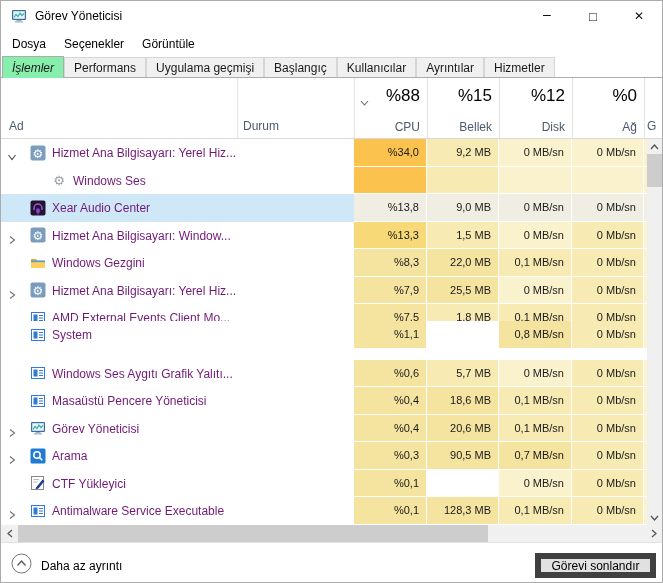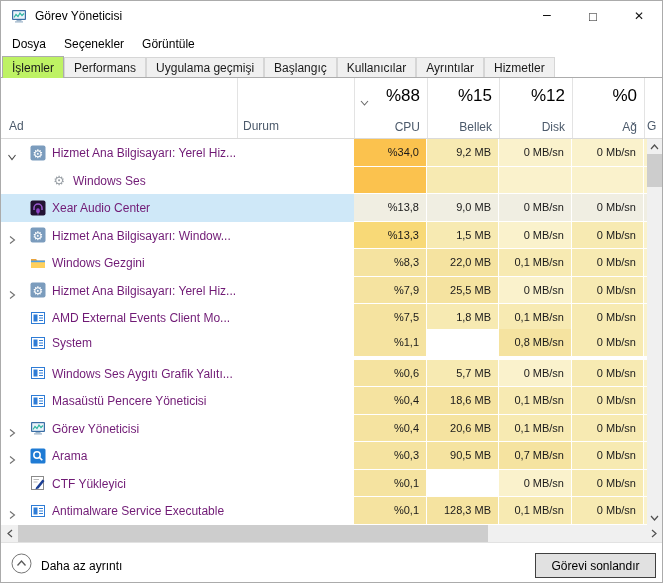--- a/index.html
+++ b/index.html
@@ -12,21 +12,21 @@
   #win-controls{position:absolute;right:0;top:0;height:30px;display:flex;}
   .ctrl{width:46px;height:30px;display:flex;align-items:center;justify-content:center;font-size:12px;color:#111;cursor:default;}
   .ctrl.min{font-size:14px;padding-bottom:4px;}
   .ctrl.max{font-size:13px;}
   
   #menubar{position:absolute;left:0;top:30px;width:100%;height:26px;background:#fff;display:flex;align-items:center;padding-left:2px;}
   .menu-item{font-size:12px;color:#000;padding:4px 9px;}
   
   #tabstrip{position:absolute;left:0;top:56px;width:100%;height:21px;border-bottom:1px solid #ACACAC;display:flex;align-items:flex-end;padding-left:1px;background:#fff;}
   .tab{font-size:12px;color:#1a1a1a;padding:3px 9px 3px 9px;background:#F0F0F0;border:1px solid #D6D6D6;border-bottom:none;height:20px;position:relative;white-space:nowrap;}
-  .tab.active{background:#bef264;border:1px solid #ACACAC;border-bottom:none;height:22px;margin-bottom:-1px;z-index:2;padding-top:4px;}
+  .tab.active{background:#86efac;border:1px solid #ACACAC;border-bottom:none;height:22px;margin-bottom:-1px;z-index:2;padding-top:4px;font-style:italic;}
   
   #thead{position:absolute;left:0;top:77px;width:100%;height:61px;background:#fff;border-bottom:1px solid #DADADA;}
   .vline{position:absolute;top:0;bottom:0;width:1px;background:#E3E3E3;}
   .hname{position:absolute;bottom:5px;font-size:12px;color:#4C5A6B;}
   .metric-col{position:absolute;top:0;height:61px;}
   .metric-total{position:absolute;right:7px;top:8px;font-size:17px;color:#000;}
   .metric-label{position:absolute;right:7px;bottom:5px;font-size:12px;color:#4C5A6B;}
   .sort-chevron{position:absolute;left:6px;top:14px;}
   
   #rows{position:absolute;left:0;top:138px;width:100%;height:386px;background:#fff;}
@@ -49,21 +49,21 @@
   #vup{left:0;top:0;width:15px;height:15px;}
   #vdown{left:0;bottom:0;width:15px;height:15px;}
   #hscroll{position:absolute;left:0;top:524px;width:100%;height:17px;background:#F0F0F0;}
   #hthumb{position:absolute;left:17px;top:0;width:470px;height:17px;background:#CDCDCD;}
   #hleft{left:0;top:0;width:17px;height:17px;}
   #hright{right:0;top:0;width:17px;height:17px;}
   
   #footer{position:absolute;left:0;top:541px;width:100%;height:42px;background:#fff;border-top:1px solid #E2E2E2;}
   #detail-toggle{position:absolute;left:10px;top:10px;display:flex;align-items:center;gap:9px;}
   #toggle-label{font-size:12px;color:#000;}
-  #end-task-button{position:absolute;right:6px;top:10px;width:121px;height:25px;background:#E1E1E1;border:1px solid #404040;font-size:12px;color:#000;display:flex;align-items:center;justify-content:center;}
+  #end-task-button{position:absolute;right:6px;top:10px;width:121px;height:25px;background:#E1E1E1;border:6px solid #404040;font-size:12px;color:#000;display:flex;align-items:center;justify-content:center;}
 </style>
 </head>
 <body>
 
 <div id="window">
 
   <div id="titlebar">
     <span id="app-icon"><svg width="16" height="16" viewBox="0 0 16 16">
           <rect x="1" y="2" width="14" height="10" rx="1" fill="#3A6EA5"></rect>
           <rect x="2.2" y="3.2" width="11.6" height="7.6" fill="#EAF3FB"></rect>
@@ -246,21 +246,21 @@
             </svg>
           </span>
           <span class="row-label">AMD External Events Client Mo...</span>
         </div>
         <div class="heatcell h3" style="left: 353px; width: 73px;">%7,5</div>
         <div class="heatcell h2" style="left: 426px; width: 72px;">1,8 MB</div>
         <div class="heatcell h2" style="left: 498px; width: 73px;">0,1 MB/sn</div>
         <div class="heatcell h2" style="left: 571px; width: 72px;">0 Mb/sn</div>
         <div class="gpu-sliver h1"></div>
       </div>
-      <div class="row" style="top: 182px; height: 27.5714px; margin-top: 8px;">
+      <div class="row" style="top: 182px; height: 27.5714px;">
         <div class="namecell">
           <span class="row-icon">
             <svg width="16" height="16" viewBox="0 0 16 16">
               <rect x="1.5" y="2.5" width="13" height="11" fill="#ffffff" stroke="#2E7CD6"></rect>
               <rect x="3.5" y="4.5" width="4" height="7" fill="#2E7CD6"></rect>
               <line x1="9" y1="5.5" x2="13" y2="5.5" stroke="#2E7CD6"></line>
               <line x1="9" y1="8" x2="13" y2="8" stroke="#2E7CD6"></line>
               <line x1="9" y1="10.5" x2="13" y2="10.5" stroke="#2E7CD6"></line>
             </svg>
           </span>

